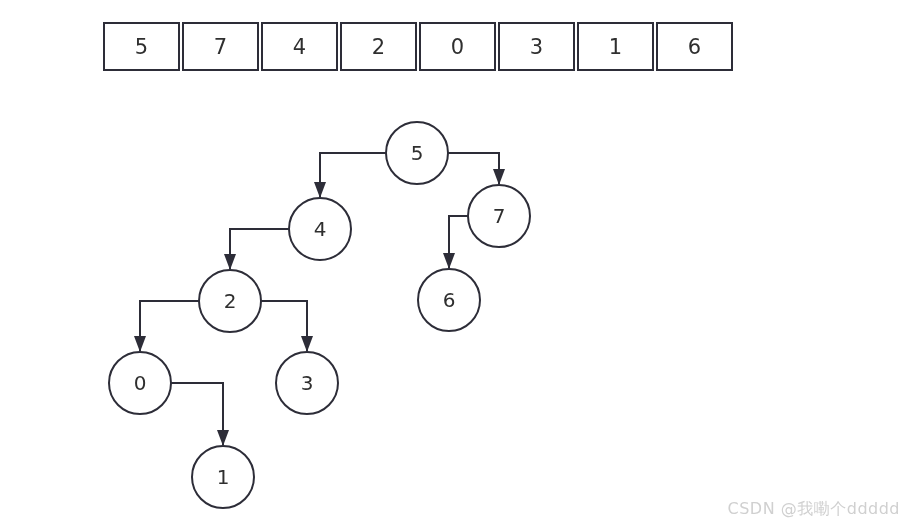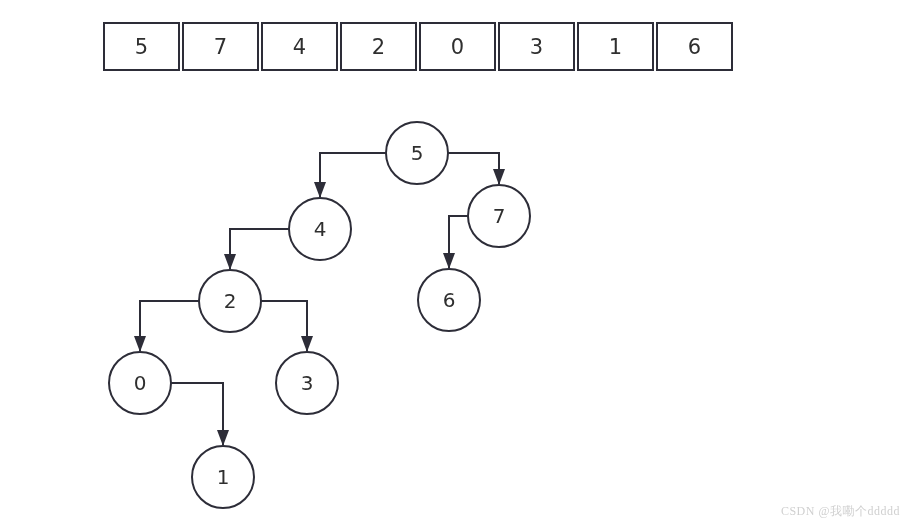--- a/index.html
+++ b/index.html
@@ -32,24 +32,23 @@
   svg.tree{position:absolute;left:0;top:0;}
   .edge{fill:none;stroke:var(--stroke);stroke-width:2;}
   .node-circle{fill:var(--node-fill);stroke:var(--stroke);stroke-width:2;}
   .node-label{
     font-family:"DejaVu Sans","Liberation Sans",sans-serif;
     font-size:20px;fill:var(--text);
     text-anchor:middle;
   }
   .watermark{
     position:absolute;right:7px;bottom:6px;
-    font-size:12px;color:var(--watermark);
+    font-size:16px;color:var(--watermark);
     letter-spacing:0.5px;
     user-select:none;
-    font-family:Liberation Serif, serif;
   }
 </style>
 </head>
 <body>
 
 <div class="canvas">
 
   <div class="array">
       <div class="cell">
         <span>5</span>

